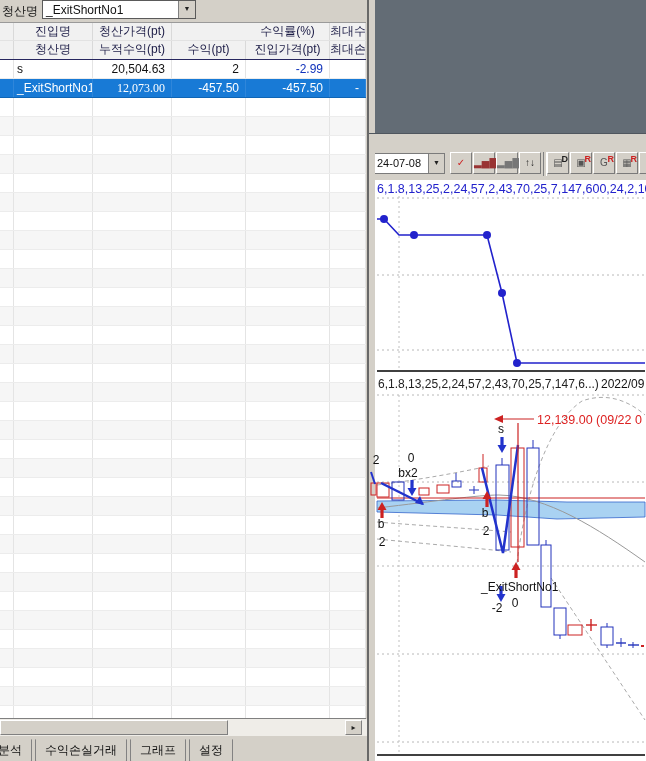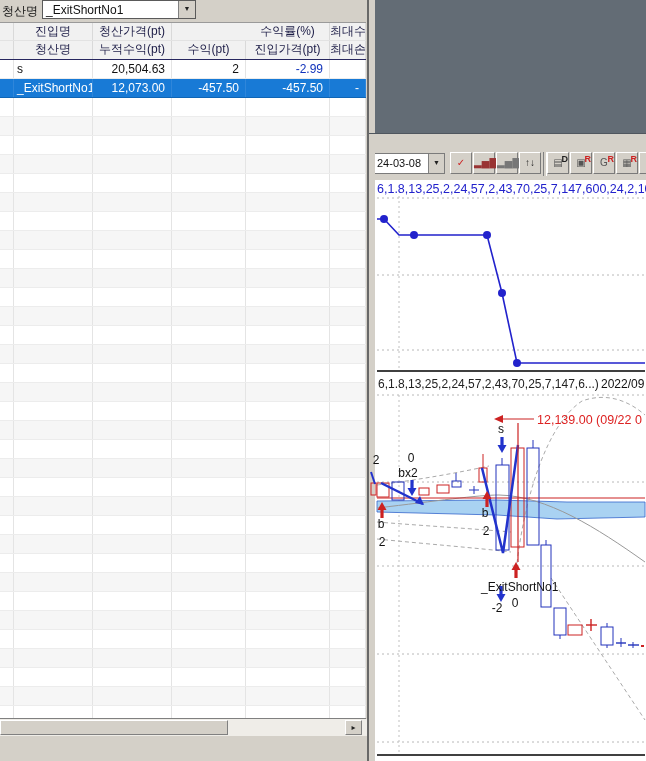--- a/index.html
+++ b/index.html
@@ -96,21 +96,21 @@
         <span class="tcell name" style="width: 14px;"></span>
         <span class="tcell name" style="width: 79px; color: rgb(17, 17, 17);">s</span>
         <span class="tcell num" style="width: 79px; color: rgb(17, 17, 17);">20,504.63</span>
         <span class="tcell num" style="width: 74px; color: rgb(17, 17, 17);">2</span>
         <span class="tcell num" style="width: 84px; color: rgb(17, 51, 187);">-2.99</span>
         <span class="tcell num" style="width: 36px;"></span>
       </div>
       <div class="trow sel">
         <span class="tcell name" style="width: 14px;"></span>
         <span class="tcell name" style="width: 79px; color: rgb(255, 255, 255);">_ExitShortNo1</span>
-        <span class="tcell num" style="width: 79px; color: rgb(255, 255, 255);">12,073.00</span>
+        <span class="tcell num" style="width: 79px; color: rgb(255, 255, 255); font-family: Liberation Serif, serif;">12,073.00</span>
         <span class="tcell num" style="width: 74px; color: rgb(255, 255, 255);">-457.50</span>
         <span class="tcell num" style="width: 84px; color: rgb(255, 255, 255);">-457.50</span>
         <span class="tcell num" style="width: 36px; color: rgb(255, 255, 255);">-</span>
       </div>
       <div class="trow" style="background: rgb(255, 255, 255);">
         <span class="tcell name" style="width: 14px;"></span>
         <span class="tcell name" style="width: 79px;"></span>
         <span class="tcell num" style="width: 79px;"></span>
         <span class="tcell num" style="width: 74px;"></span>
         <span class="tcell num" style="width: 84px;"></span>
@@ -370,28 +370,29 @@
         <span class="tcell num" style="width: 79px;"></span>
         <span class="tcell num" style="width: 74px;"></span>
         <span class="tcell num" style="width: 84px;"></span>
         <span class="tcell num" style="width: 36px;"></span>
       </div>
     </div>
   <div class="hscroll">
     <div class="hthumb"></div>
     <div class="hbtn">▸</div>
   </div>
+  <div class="tabbar"><span class="tab">분석</span><span class="tab">수익손실거래</span><span class="tab">그래프</span><span class="tab">설정</span></div>
 </div>
 
 <div class="win-chart">
   <div class="backdrop"></div>
   <div class="divider"></div>
   <div class="toolbar">
     <div class="datecombo">
-      <span class="val">24-03-08</span>
+      <span class="val">24-07-08</span>
       <span class="btn-dd">▼</span>
     </div>
   <div class="tbtn" style="left: 81px; color: rgb(204, 34, 34);">✓</div>
       <div class="tbtn" style="left: 104px; color: rgb(153, 51, 51);">▂▅▇</div>
       <div class="tbtn" style="left: 127px; color: rgb(119, 119, 119);">▂▅▇</div>
       <div class="tbtn" style="left: 150px; color: rgb(34, 34, 34);">↑↓</div>
       <div class="tsep" style="left: 174px;"></div>
       <div class="tbtn" style="left: 178px; color: rgb(85, 85, 85);">▤<span class="badge" style="color: rgb(34, 34, 34);">D</span></div>
       <div class="tbtn" style="left: 201px; color: rgb(85, 85, 85);">▣<span class="badge" style="color: rgb(204, 34, 34);">R</span></div>
       <div class="tbtn" style="left: 224px; color: rgb(85, 85, 85);">G<span class="badge" style="color: rgb(204, 34, 34);">R</span></div>

